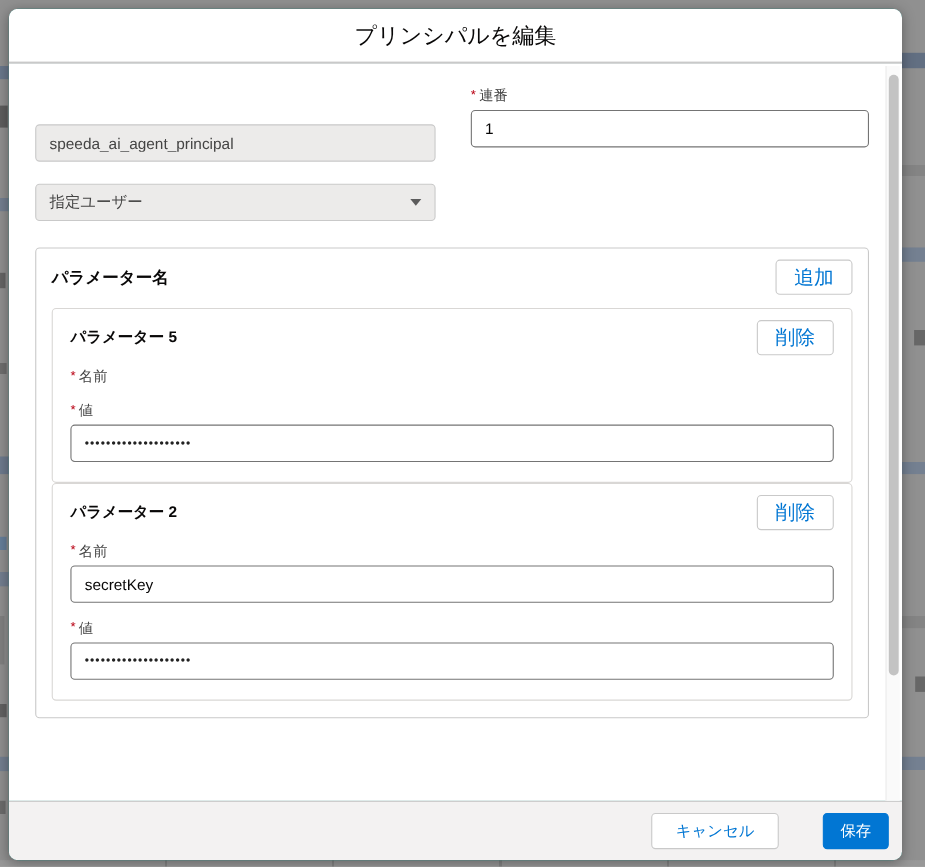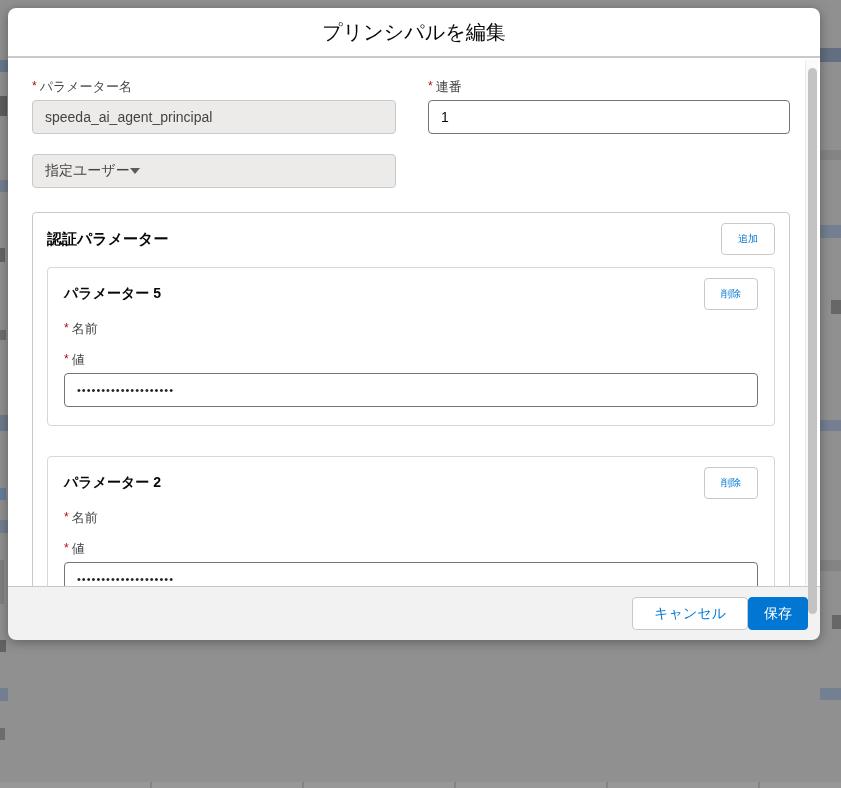--- a/index.html
+++ b/index.html
@@ -13,21 +13,21 @@
 
   
   .backdrop-frag { position: absolute; opacity: 0.85; }
   .bottom-strip {
     position: absolute; left: 0; right: 0; bottom: 0; height: 6px;
     background: repeating-linear-gradient(90deg, #989898 0 150px, #858585 150px 152px);
   }
 
   
   .modal {
-    position: absolute; left: 8px; top: 8px; width: 812px; height: 632px;
+    position: absolute; left: 8px; top: 8px; width: 812px; height: 774px;
     background: #0f766e; border-radius: 8px;
     box-shadow: 0 2px 12px rgba(0,0,0,.35);
     display: flex; flex-direction: column; overflow: hidden;
   }
   .modal-header {
     height: 50px; flex: 0 0 50px; display: flex; align-items: center; justify-content: center;
     border-bottom: 2px solid #c9c9c9; background: #fff;
   }
   .modal-title { font-size: 20px; font-weight: 400; color: #080707; }
 
@@ -42,78 +42,79 @@
   .field-label {
     display: block; font-size: 13px; color: #444444; margin-bottom: 5px; line-height: 17px;
   }
   .req { color: #ba0517; margin-right: 3px; font-size: 12px; vertical-align: 1px; }
   .text-input {
     width: 100%; height: 34px; border: 1px solid #747474; border-radius: 4px;
     padding: 0 12px; font-size: 14px; color: #080707; background: #fff; outline: none;
     font-family: "Liberation Sans", "DejaVu Sans", sans-serif;
   }
   .text-input:disabled, .text-input.disabled {
-    background: #ecebea; border-color: #c9c9c9; color: #444444;
+    background: #ecebea; border-color: #c9c9c9; color: #444444; margin-top: 35px;
   }
   .password-input { font-size: 11px; letter-spacing: 1px; color: #222; }
   .select-box {
     width: 364px; height: 34px; border: 1px solid #c9c9c9; border-radius: 4px;
     background: #ecebea; color: #444444; font-size: 14px;
-    display: flex; align-items: center; padding: 0 12px;
+    display: flex; align-items: center; justify-content: space-between; padding: 0 12px;
   }
   .select-arrow {
     width: 0; height: 0; border-left: 5px solid transparent; border-right: 5px solid transparent;
     border-top: 6px solid #5c5c5c;
   }
   .row-gap { height: 20px; }
   .section-gap { height: 24px; }
 
   
   .auth-section {
     border: 1px solid #c9c9c9; border-radius: 4px; padding: 10px 14px 15px 14px; background: #fff;
   }
   .section-head { display: flex; align-items: center; justify-content: space-between; margin-bottom: 12px; }
   .section-title { font-size: 15px; font-weight: bold; color: #080707; }
   .btn-neutral {
     height: 32px; background: #fff; border: 1px solid #c9c9c9; border-radius: 4px;
-    color: #0176d3; font-size: 10px; padding: 0 16px; cursor: pointer;
+    color: #0176d3; font-size: 18px; padding: 0 16px; cursor: pointer;
     font-family: Liberation Serif, serif;
   }
   .param-card {
     border: 1px solid #d9d7d5; border-radius: 4px; padding: 10px 16px 18px 16px; background: #fff;
   }
-  .param-card + .param-card { margin-top: 30px; }
+  .param-card + .param-card { }
   .card-head { display: flex; align-items: center; justify-content: space-between; margin-bottom: 10px; }
   .card-title { font-size: 14px; font-weight: bold; color: #080707; }
   .card-field + .card-field { margin-top: 14px; }
 
   
   .scroll-track {
     position: absolute; top: 52px; right: 2px; bottom: 54px; width: 13px;
     background: #fafafa; border-left: 1px solid #ececec;
   }
   .scroll-thumb {
     position: absolute; left: 2px; top: 8px; width: 9px; height: 546px;
     background: #c3c3c3; border-radius: 5px;
   }
 
   
   .modal-footer {
     flex: 0 0 54px; background: #f3f2f2; border-top: 1px solid #c9c9c9;
-    display: flex; align-items: center; justify-content: flex-end; padding: 0 12px;
+    display: flex; align-items: center; justify-content: flex-end; gap: 12px; padding: 0 12px;
   }
   .btn-cancel {
     height: 33px; background: #fff; border: 1px solid #c9c9c9; border-radius: 4px;
     color: #0176d3; font-size: 14px; padding: 0 21px; cursor: pointer;
     font-family: "Liberation Sans", "DejaVu Sans", sans-serif;
   }
   .btn-brand {
     height: 33px; background: #0176d3; border: 1px solid #0176d3; border-radius: 4px;
     color: #ffffff; font-size: 14px; padding: 0 15px; cursor: pointer;
     font-family: "Liberation Sans", "DejaVu Sans", sans-serif;
+    margin-left: 28px;
   }
 </style>
 </head>
 <body>
 
 <div>
   <div class="backdrop-frag" style="left:0;top:60px;width:8px;height:12px;background:#64748c;"></div>
   <div class="backdrop-frag" style="left:0;top:96px;width:7px;height:20px;background:#565656;"></div>
   <div class="backdrop-frag" style="left:0;top:180px;width:8px;height:12px;background:#6e7c90;"></div>
   <div class="backdrop-frag" style="left:0;top:248px;width:5px;height:14px;background:#5e5e5e;"></div>
@@ -139,21 +140,20 @@
 <div class="modal">
 
   <div class="modal-header">
     <h2 class="modal-title">プリンシパルを編集</h2>
   </div>
 
   <div class="modal-body">
 
     <div class="grid-2">
       <div class="field">
-        <label class="field-label"><span class="req">*</span><span>パラメーター名</span></label>
         <input class="text-input disabled" disabled="" value="speeda_ai_agent_principal" style="">
       </div>
       <div class="field">
         <label class="field-label"><span class="req">*</span><span>連番</span></label>
         <input class="text-input" value="1" style="">
       </div>
     </div>
 
     <div class="row-gap"></div>
 
@@ -161,21 +161,21 @@
       <div class="select-box">
         <span>指定ユーザー</span>
         <span class="select-arrow"></span>
       </div>
     </div>
 
     <div class="section-gap"></div>
 
     <div class="auth-section">
       <div class="section-head">
-        <span class="section-title">認証パラメーター</span>
+        <span class="section-title">パラメーター名</span>
         <button class="btn-neutral">追加</button>
       </div>
 
       <div class="param-card">
         <div class="card-head">
           <span class="card-title">パラメーター 5</span>
           <button class="btn-neutral">削除</button>
         </div>
         <div class="card-field">
           <label class="field-label"><span class="req">*</span><span>名前</span></label>
@@ -186,20 +186,21 @@
         </div>
       </div>
 
       <div class="param-card">
         <div class="card-head">
           <span class="card-title">パラメーター 2</span>
           <button class="btn-neutral">削除</button>
         </div>
         <div class="card-field">
           <label class="field-label"><span class="req">*</span><span>名前</span></label>
+          <input class="text-input" value="secretKey" style="">
         </div>
         <div class="card-field">
           <label class="field-label"><span class="req">*</span><span>値</span></label>
           <input class="text-input password-input" value="••••••••••••••••••••" style="">
         </div>
       </div>
     </div>
 
   </div>
 

